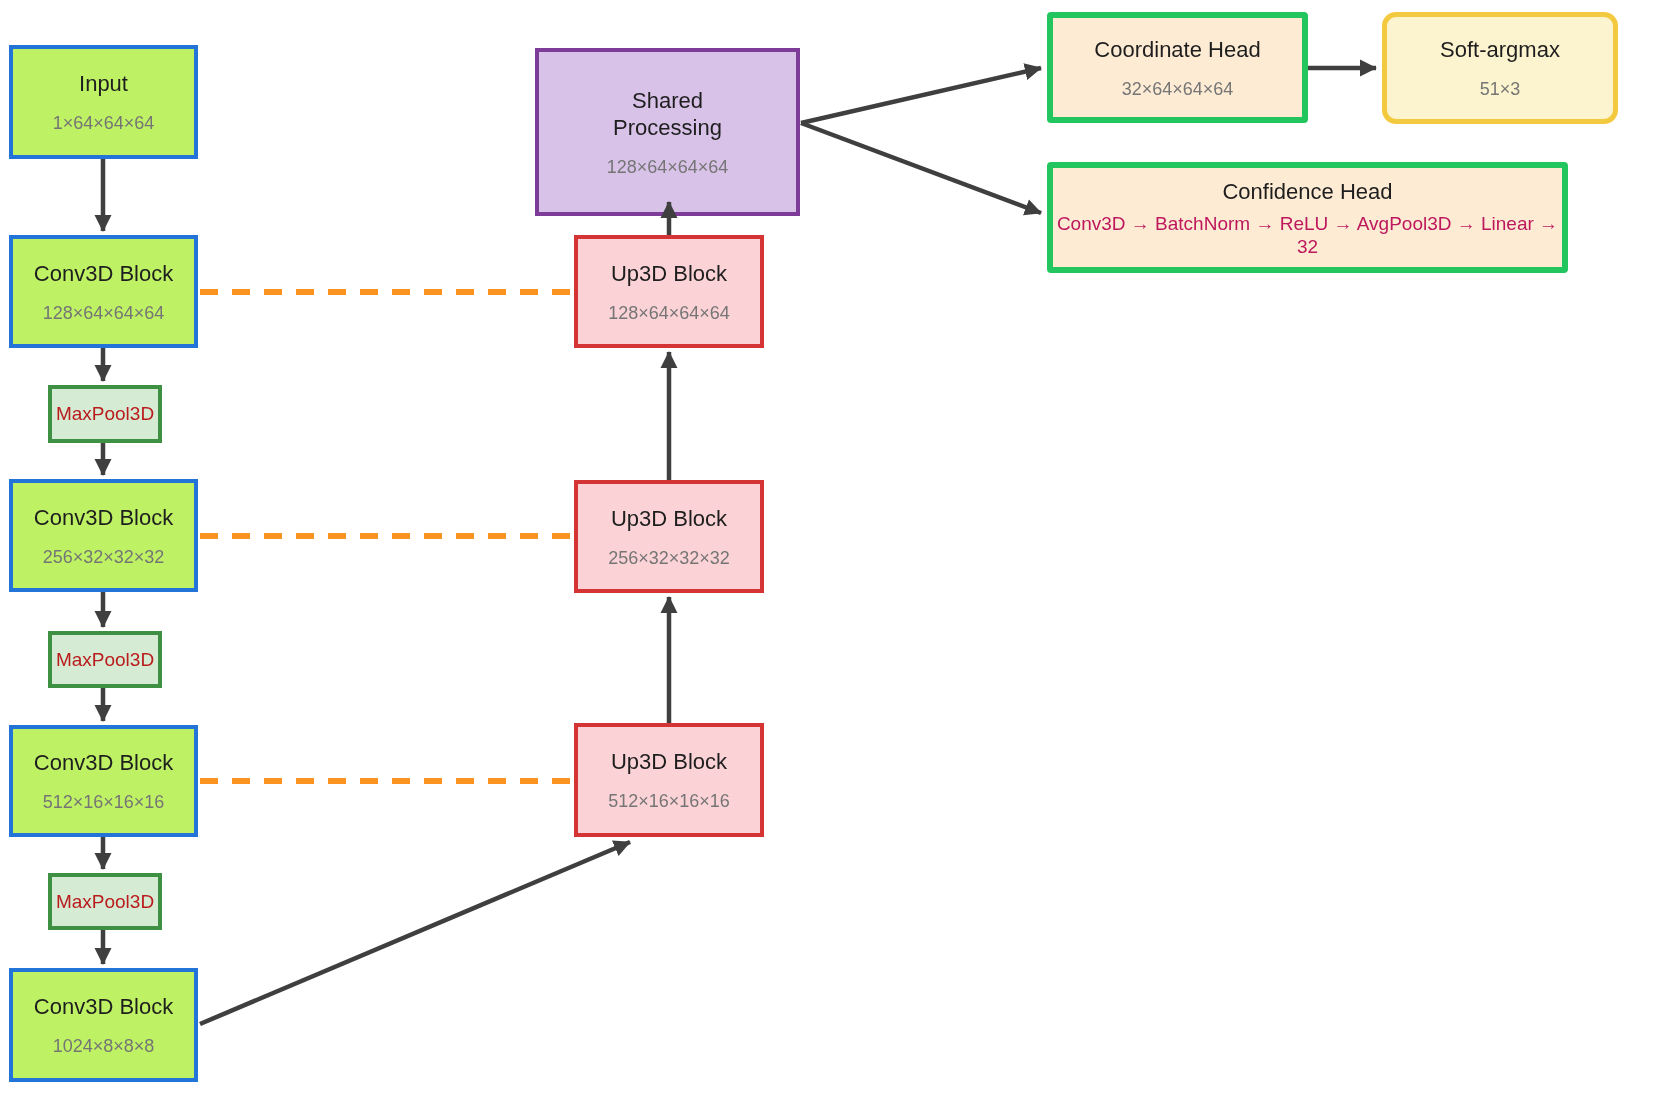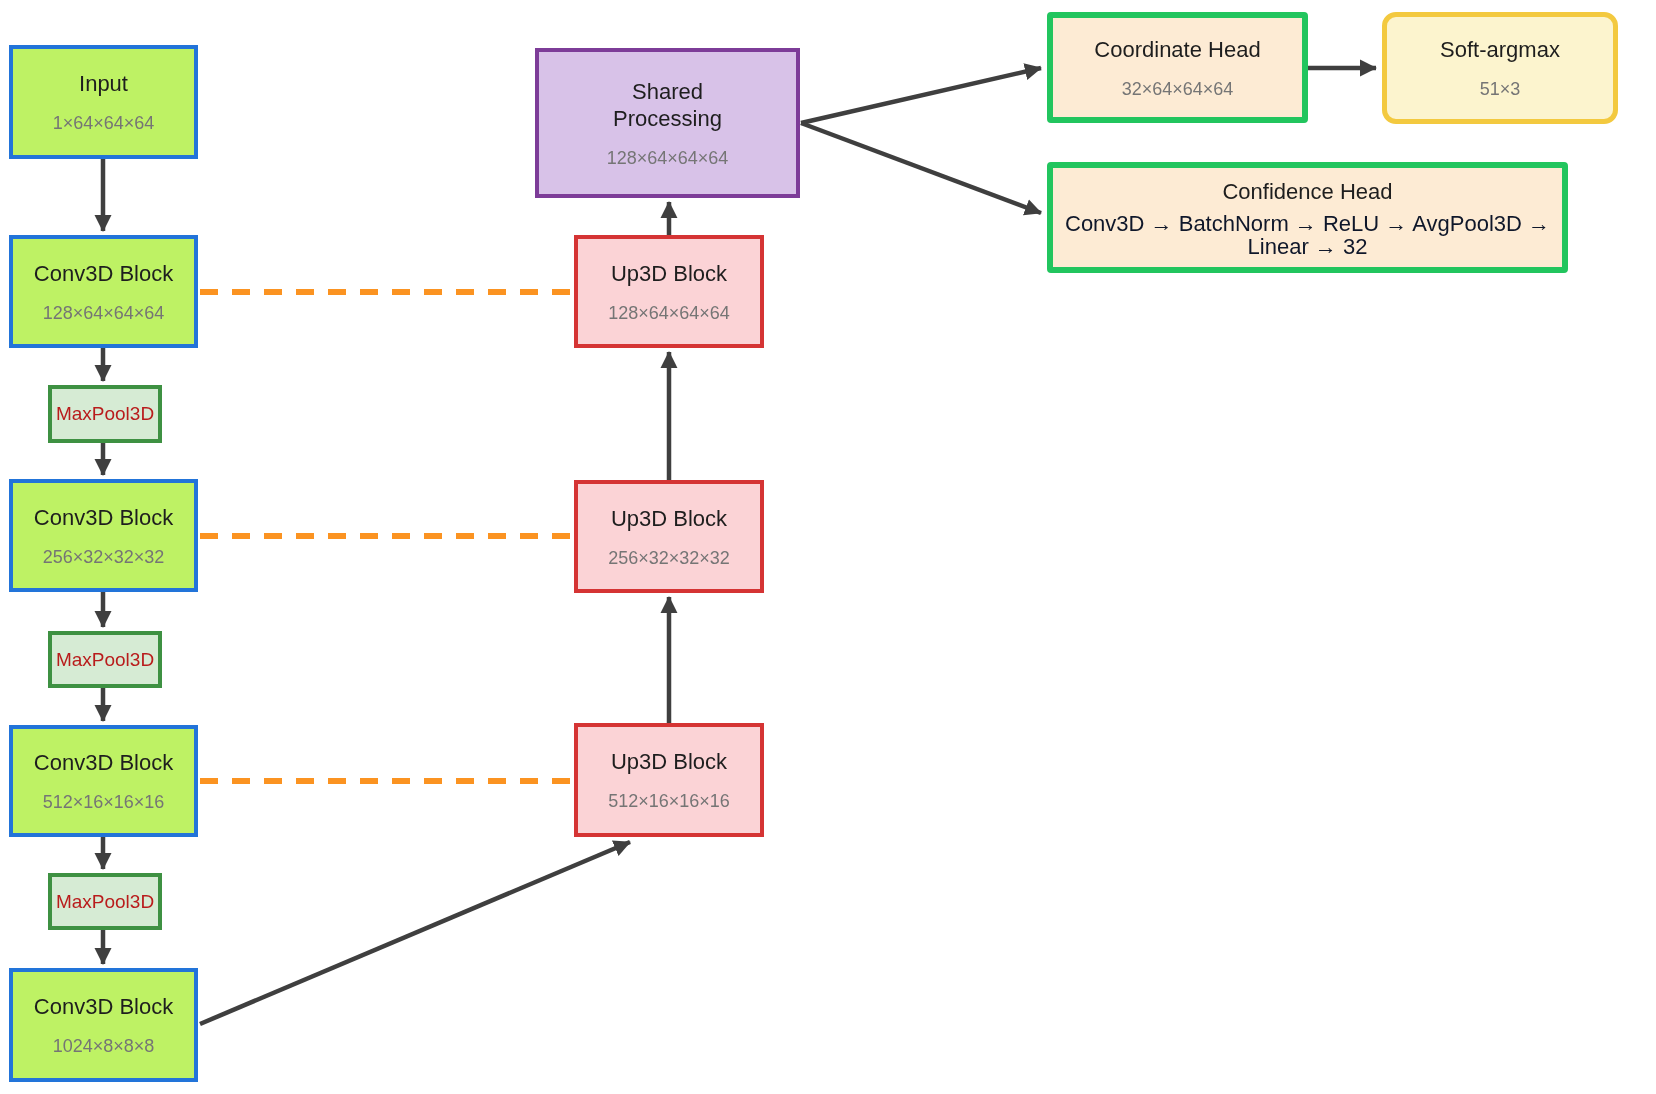--- a/index.html
+++ b/index.html
@@ -59,23 +59,23 @@
     background: #FDEBD4;
     border: 6px solid #22c55e;
     border-radius: 4px;
   }
   .output-box {
     background: #FCF4CE;
     border: 5px solid #F3C93F;
     border-radius: 14px;
   }
   .pipeline {
-    font-size: 22px;
+    font-size: 19px;
     line-height: 23px;
-    color: #0f172a;
+    color: #be185d;
     margin-top: 7px;
   }
   svg.wires {
     position: absolute;
     left: 0;
     top: 0;
     pointer-events: none;
   }
 </style>
 </head>
@@ -113,21 +113,21 @@
 
   <div class="box pool-box" style="left:48px; top:873px; width:114px; height:57px">
     <div class="pool-label">MaxPool3D</div>
   </div>
 
   <div class="box encoder-box" style="left:9px; top:968px; width:189px; height:114px">
     <div class="title">Conv3D Block</div>
     <div class="subtitle">1024×8×8×8</div>
   </div>
 
-  <div class="box shared-box" style="left:535px; top:48px; width:265px; height:150px">
+  <div class="box shared-box" style="left:535px; top:48px; width:265px; height:168px">
     <div class="title">Shared</div>
     <div class="title">Processing</div>
     <div class="subtitle">128×64×64×64</div>
   </div>
 
   <div class="box decoder-box" style="left:574px; top:235px; width:190px; height:113px">
     <div class="title">Up3D Block</div>
     <div class="subtitle">128×64×64×64</div>
   </div>
 

